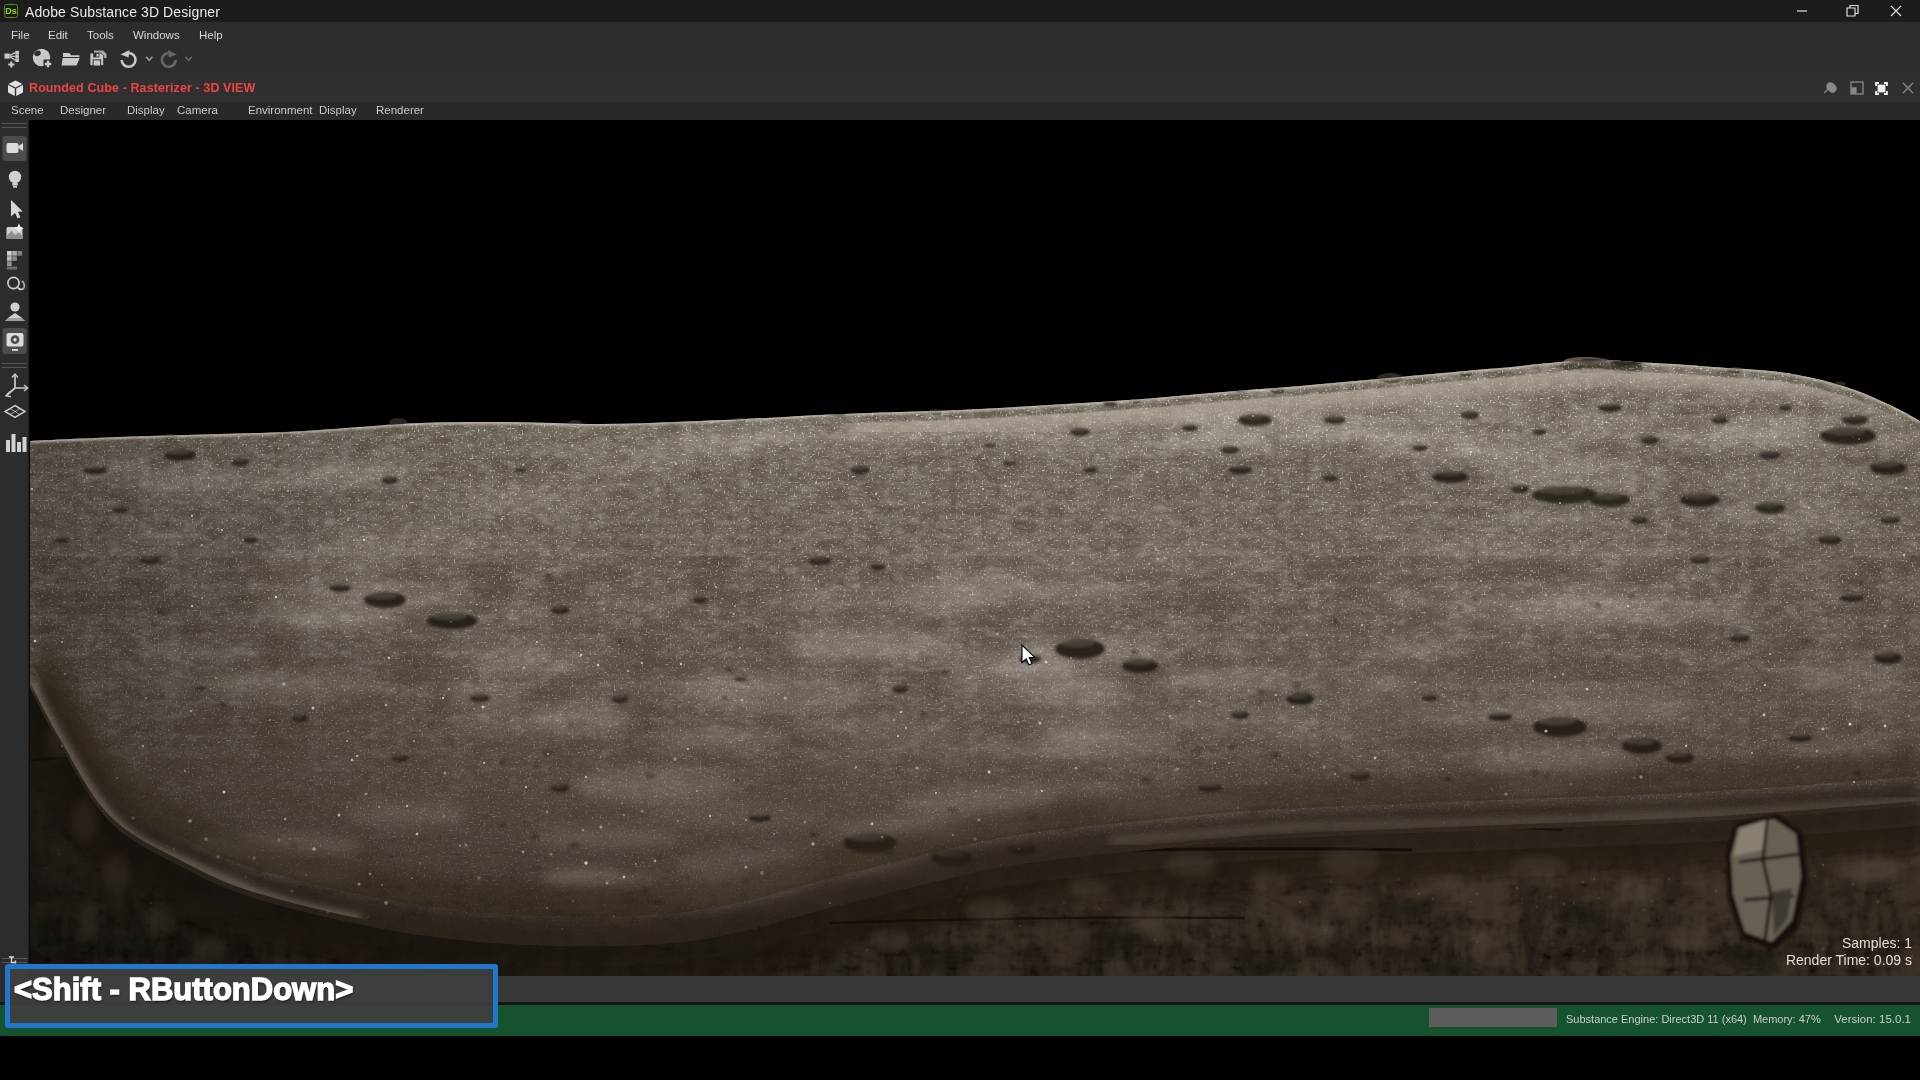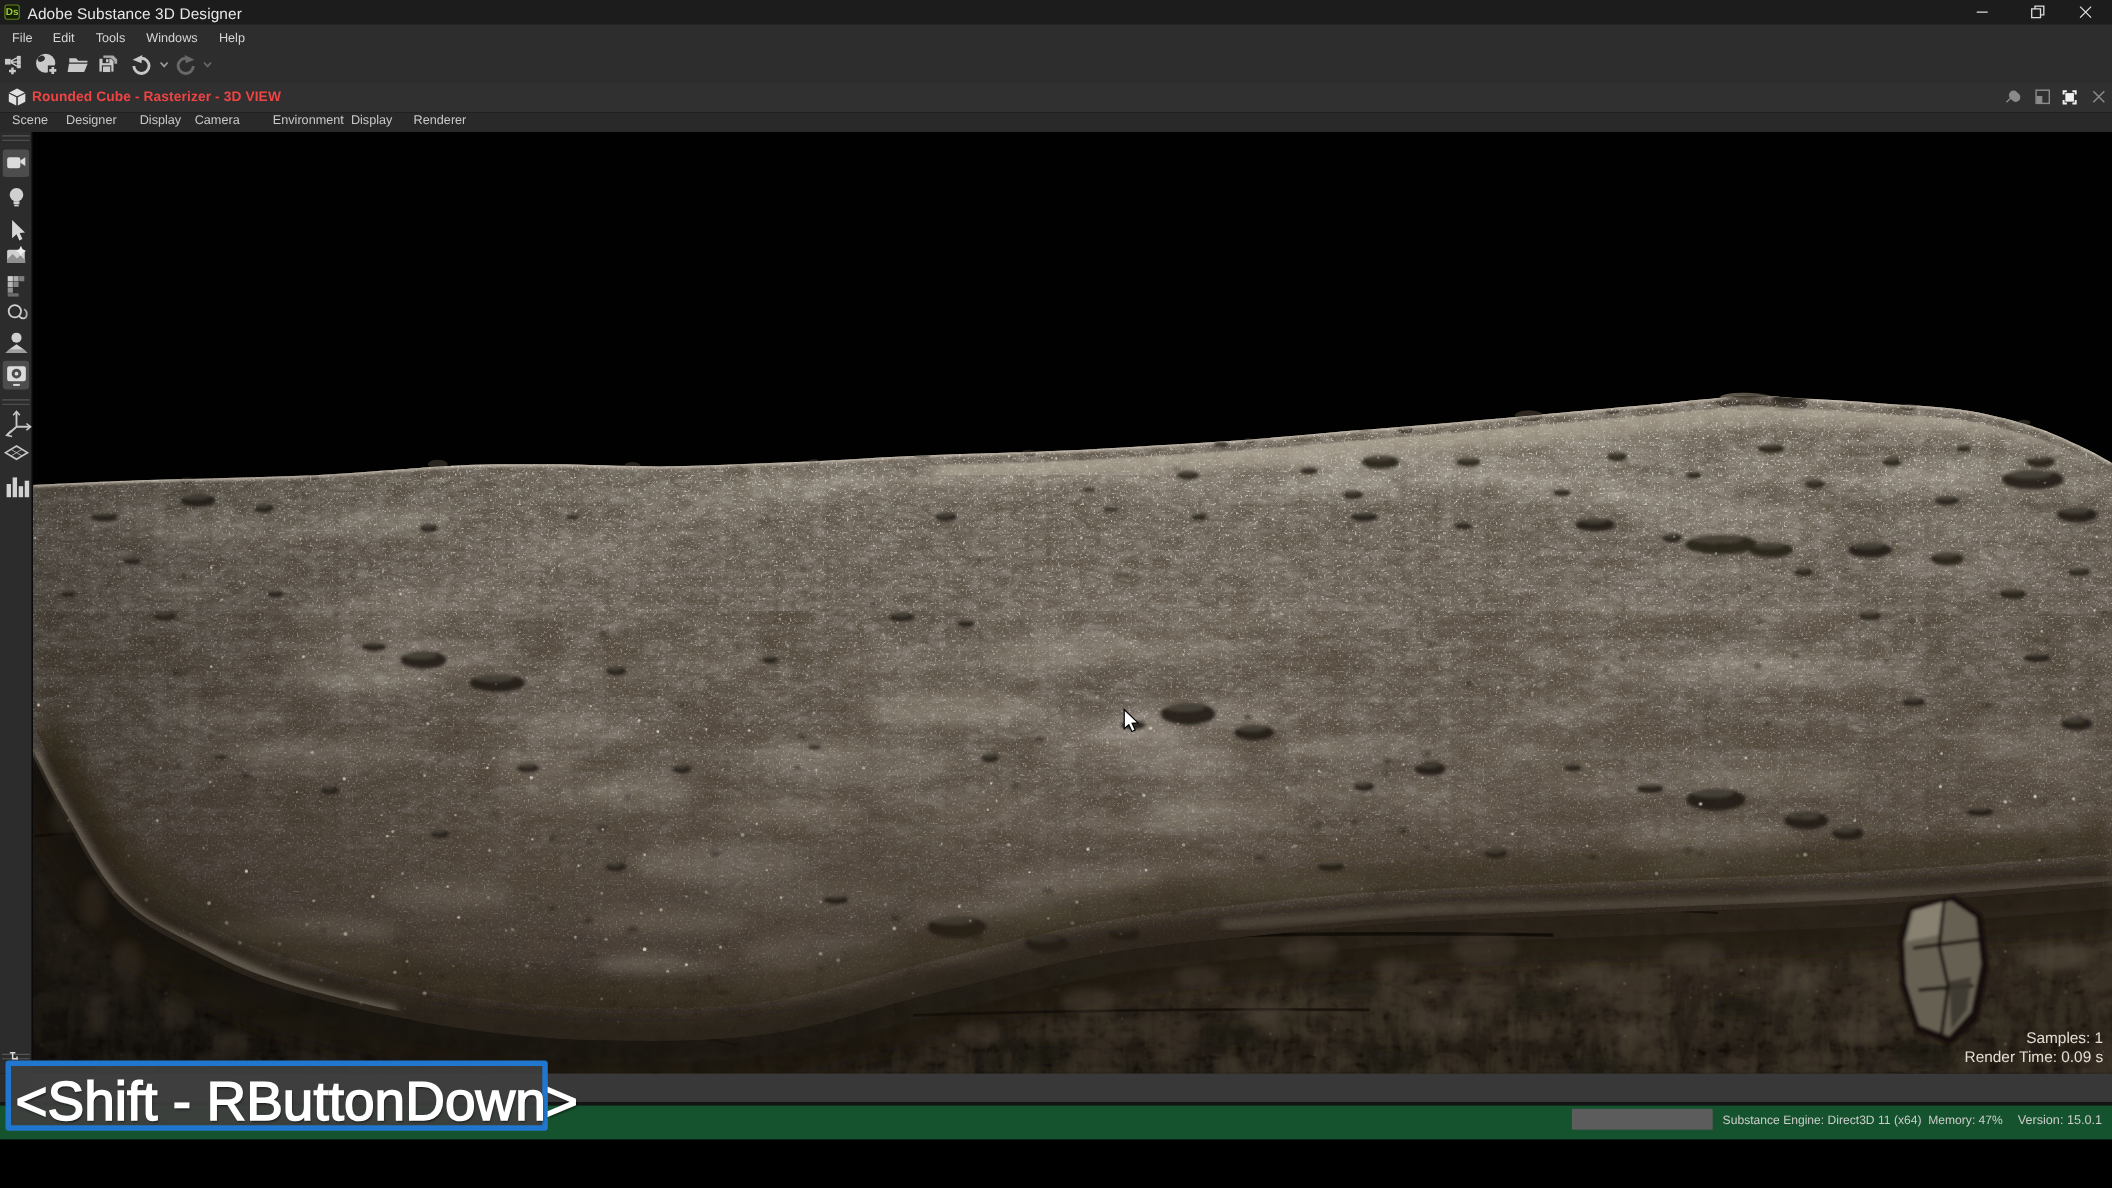--- a/index.html
+++ b/index.html
@@ -13,21 +13,21 @@
 .ptab{position:absolute;top:2px;font-size:11.5px;color:#c9c9c9}
 .sidebar{position:absolute;left:0;top:120px;width:30px;height:856px;background:#2c2c2c}
 .vp{position:absolute;left:30px;top:120px;width:1696px;height:856px;background:#4d7c0f}
 .strip{position:absolute;left:30px;top:976px;width:1890px;height:26px;background:#383838}
 .stripL{position:absolute;left:0;top:976px;width:30px;height:26px;background:#2c2c2c}
 .sline{position:absolute;left:0;top:1002px;width:1920px;height:3px;background:#151515}
 .sbar{position:absolute;left:0;top:1005px;width:1920px;height:31px;background:#14532d;color:#cdcdcd;font-size:11.5px}
 .black{position:absolute;left:0;top:1036px;width:1920px;height:44px;background:#000}
 .pbar{position:absolute;left:1429px;top:3px;width:128px;height:19px;background:#5c5c5c}
 .overlay{position:absolute;left:5px;top:964px;width:493px;height:64px;background:rgba(62,62,62,0.93);border:5px solid #2176cd;border-radius:3px}
-.overlay span{position:absolute;left:4px;top:3px;font-size:50px;font-weight:normal;color:#fff;white-space:nowrap;-webkit-text-stroke:1.4px #fff;text-shadow:1px 2px 2px rgba(0,0,0,0.55)}
+.overlay span{position:absolute;left:4px;top:3px;font-size:31px;font-weight:bold;color:#fff;white-space:nowrap;-webkit-text-stroke:1.4px #fff;text-shadow:1px 2px 2px rgba(0,0,0,0.55)}
 </style></head><body>
 <div class="titlebar">
  <div class="ds">Ds</div>
  <div class="title">Adobe Substance 3D Designer</div>
  <svg style="position:absolute;left:1790px;top:0" width="130" height="22">
   <g stroke="#dcdcdc" stroke-width="1.2" fill="none">
    <path d="M7,11 H17"></path>
    <path d="M57,8 h8 v8 h-8 Z M60,8 v-2.5 h8 v8 h-2.5"></path>
    <path d="M101,6 l10,10 M111,6 l-10,10"></path>
   </g>

